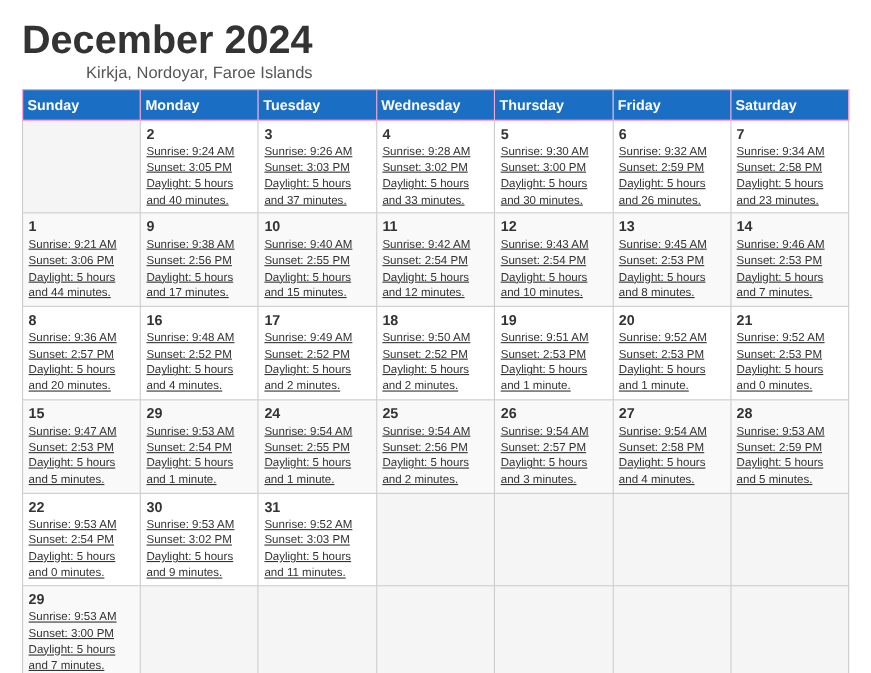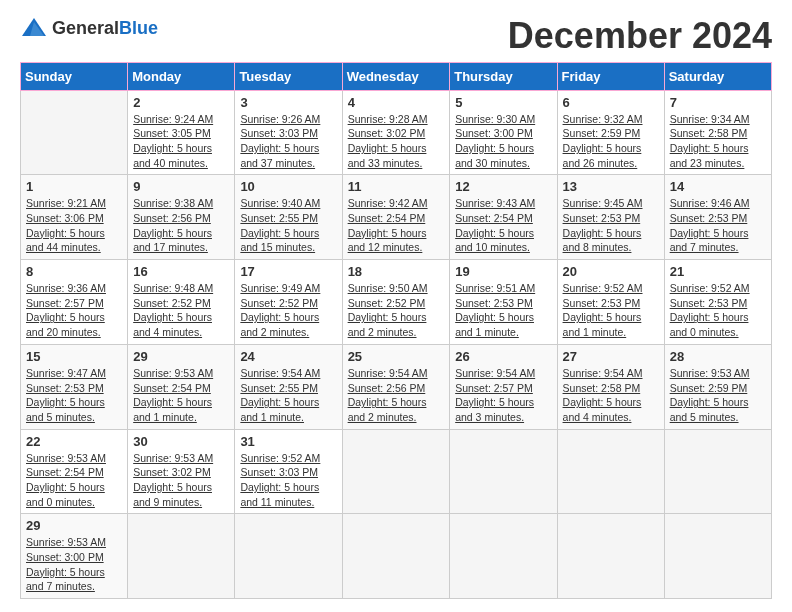--- a/index.html
+++ b/index.html
@@ -80,31 +80,23 @@
     }
     .empty-cell {
       background: #f5f5f5 !important;
     }
   </style>
 </head>
 <body>
 
 <div>
   <div class="header-top">
-    <div class="logo">
-      <svg class="logo-icon" viewBox="0 0 28 24" fill="none" xmlns="http://www.w3.org/2000/svg">
-        <polygon points="14,2 26,20 2,20" fill="#1a6fc4"></polygon>
-        <polygon points="14,6 24,20 10,20" fill="#5ba3e0" opacity="0.5"></polygon>
-      </svg>
-      <div>
-        <span style="font-size:18px;font-weight:bold;color:#333;">General</span><span style="font-size:18px;font-weight:bold;color:#1a6fc4;">Blue</span>
-      </div>
-    </div>
     <div class="title-section">
       <div class="main-title">December 2024</div>
+      <div class="subtitle">Kirkja, Nordoyar, Faroe Islands</div>
     </div>
   </div>
 
   <table class="calendar">
     <thead>
       <tr>
         <th>Sunday</th>
         <th>Monday</th>
         <th>Tuesday</th>
         <th>Wednesday</th>

